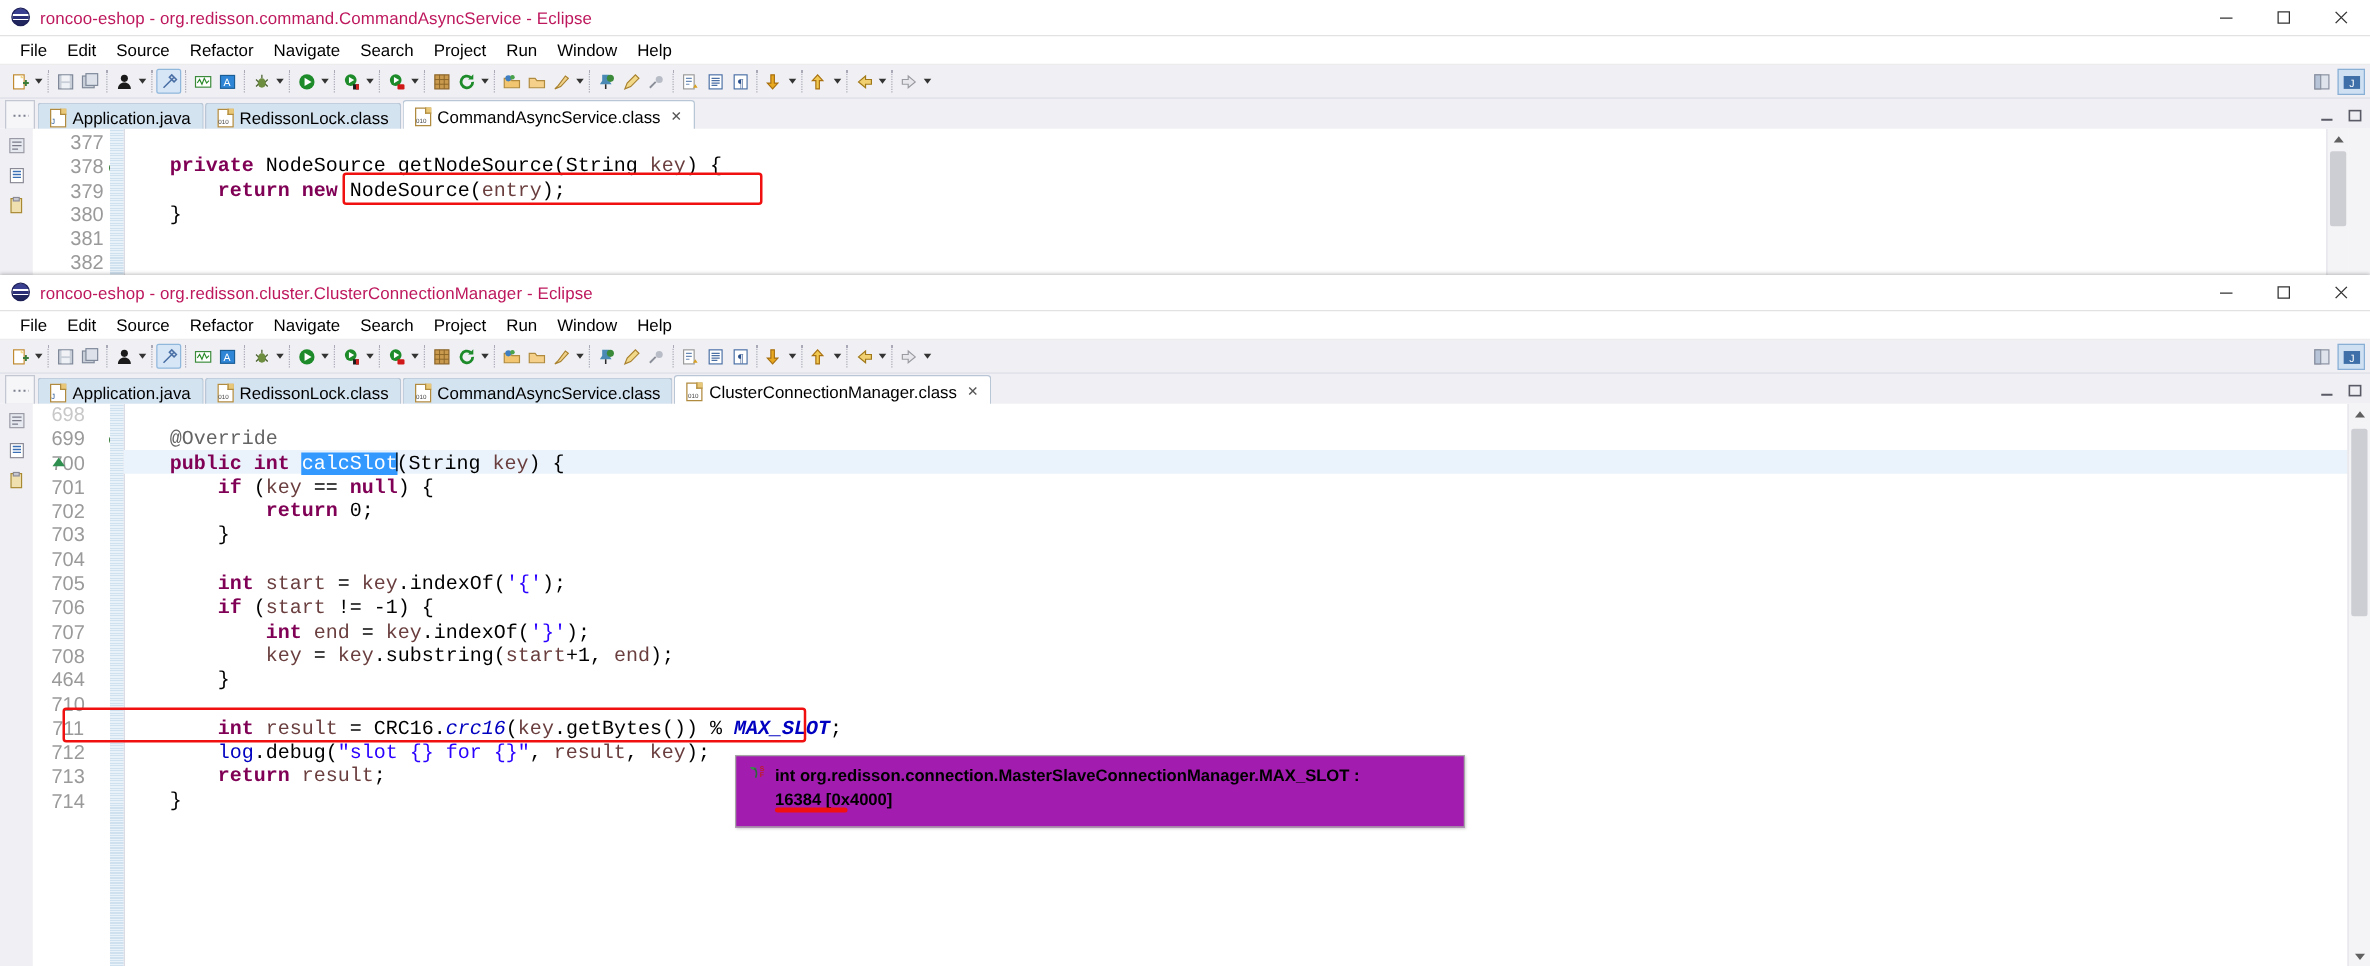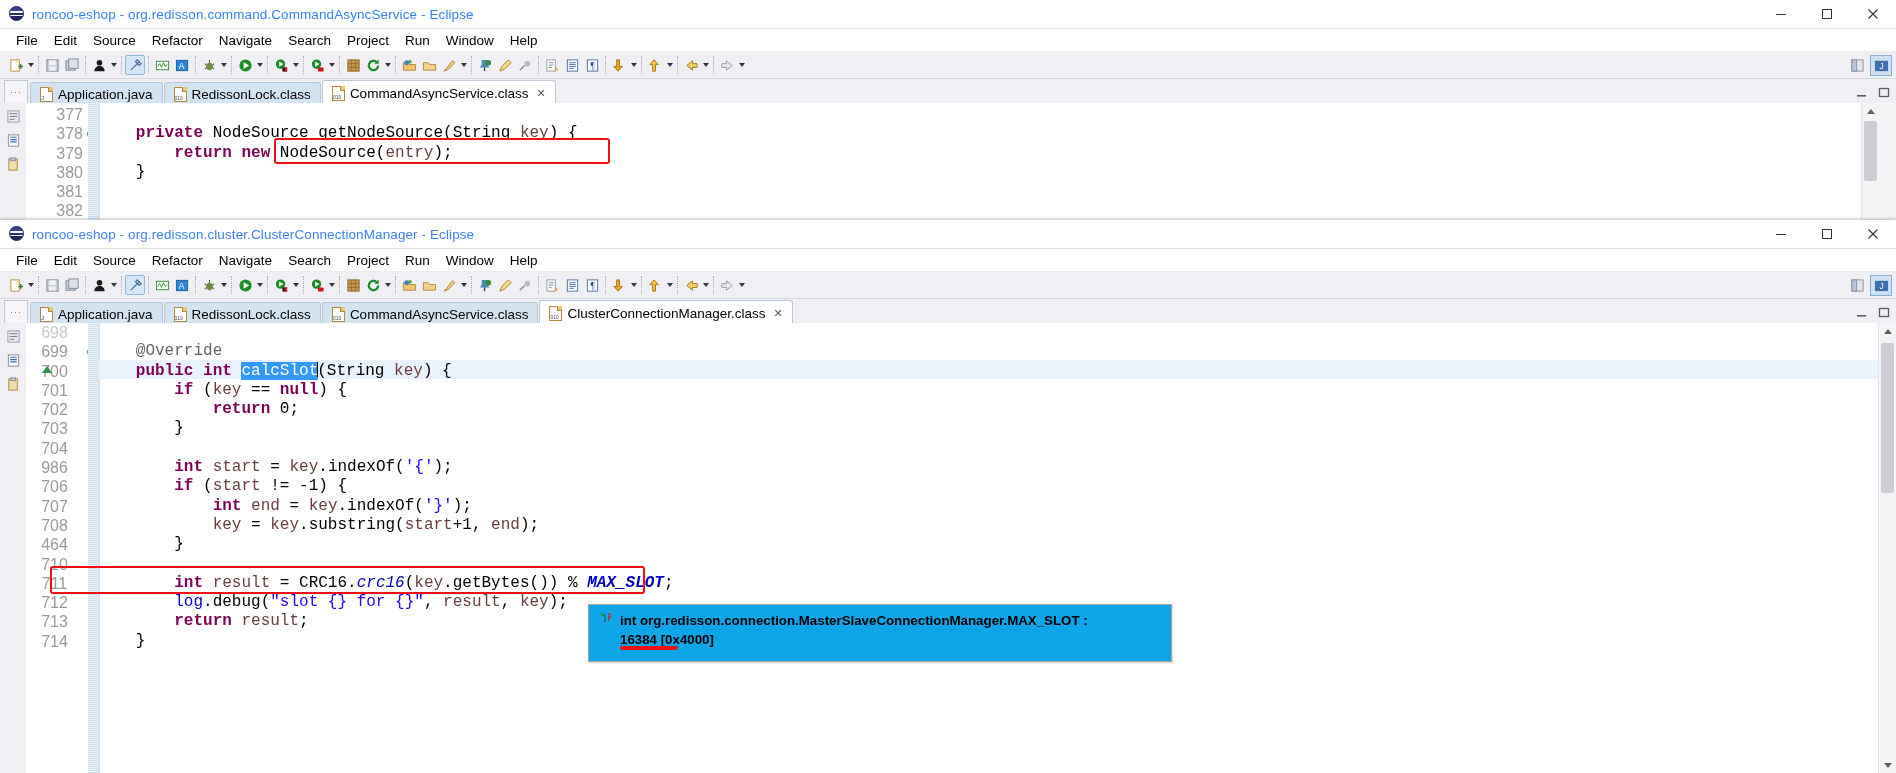--- a/index.html
+++ b/index.html
@@ -13,21 +13,21 @@
   .win1{top:0;height:273px;}
   .win2{top:220px;height:553px;box-shadow:0 -1px 3px rgba(0,0,0,.25);}
 
   
   .titlebar{height:28px;background:#ffffff;border-bottom:1px solid #e2e2e2;
             display:flex;align-items:center;position:relative;}
   .tb-icon{width:16px;height:16px;margin:0 7px 0 9px;flex:0 0 auto;position:relative;}
   .tb-icon .globe{width:15px;height:15px;border-radius:50%;
      background:linear-gradient(#3a3f8f 0%,#3a3f8f 32%,#ffffff 32%,#ffffff 44%,#2b2f78 44%,#2b2f78 62%,#ffffff 62%,#ffffff 72%,#22265f 72%);
      border:1px solid #1c2057;box-sizing:border-box;}
-  .tb-title{font-size:13.5px;color:#3b82f6;letter-spacing:.1px;}
+  .tb-title{font-size:13.5px;color:#be185d;letter-spacing:.1px;}
   .wctl{position:absolute;right:0;top:0;height:28px;display:flex;}
   .wbtn{width:46px;height:28px;display:flex;align-items:center;justify-content:center;
         font-size:14px;color:#333;line-height:1;}
   .wbtn svg{display:block;}
 
   
   .menubar{height:22px;background:#fff;display:flex;align-items:center;padding-left:8px;
            border-bottom:1px solid #ececec;}
   .menubar span{font-size:13.5px;padding:2px 8px;color:#000;}
 
@@ -108,21 +108,21 @@
   .vsb .arrow{height:16px;display:flex;align-items:center;justify-content:center;}
   .vsb .arrow i{border-left:4px solid transparent;border-right:4px solid transparent;}
   .vsb .up i{border-bottom:5px solid #606060;}
   .vsb .dn i{border-top:5px solid #606060;}
   .vsb .thumb{position:absolute;left:2px;right:2px;background:#cdcdd4;border-radius:2px;}
 
   
   .markstrip{position:absolute;right:0;top:0;bottom:0;width:17px;background:#f4f4f7;}
 
   
-  .tooltip{position:absolute;background:#0ea5e9;border:1px solid #a6a6a6;
+  .tooltip{position:absolute;background:#a21caf;border:1px solid #a6a6a6;
            box-shadow:1px 1px 2px rgba(0,0,0,.18);box-sizing:border-box;}
   .tt-row{display:flex;gap:8px;padding:6px 9px 0 8px;}
   .tt-ico{width:15px;height:15px;flex:0 0 auto;position:relative;}
   .tt-body{font-family:"Liberation Sans",sans-serif;font-size:13.3px;font-weight:bold;color:#000;
            line-height:19px;}
   .tt-val{position:relative;display:inline-block;}
   .tt-underline{position:absolute;left:0;width:58px;height:4px;background:#f01010;border-radius:2px;}
 </style>
 </head>
 <body>
@@ -873,21 +873,21 @@
           <span style="position:absolute;right:-9px;top:0;color:#3a7d3a;font-size:13px;">⊖</span>
         </div>
         <div>
           <span style="position:absolute;left:16px;top:4px;width:0;height:0;border-left:5px solid transparent;border-right:5px solid transparent;border-bottom:7px solid #2f8f4f;"></span>
           <span>700</span>
         </div>
         <div>701</div>
         <div>702</div>
         <div>703</div>
         <div>704</div>
-        <div>986</div>
+        <div>705</div>
         <div>706</div>
         <div>707</div>
         <div>708</div>
         <div>464</div>
         <div>710</div>
         <div>711</div>
         <div>712</div>
         <div>713</div>
         <div>714</div>
       </div>

